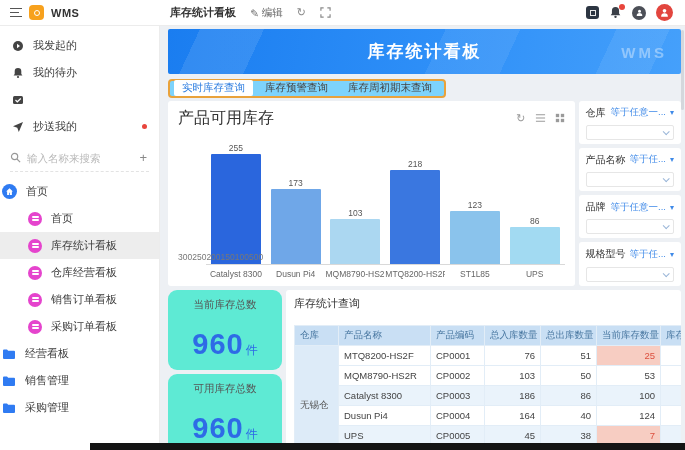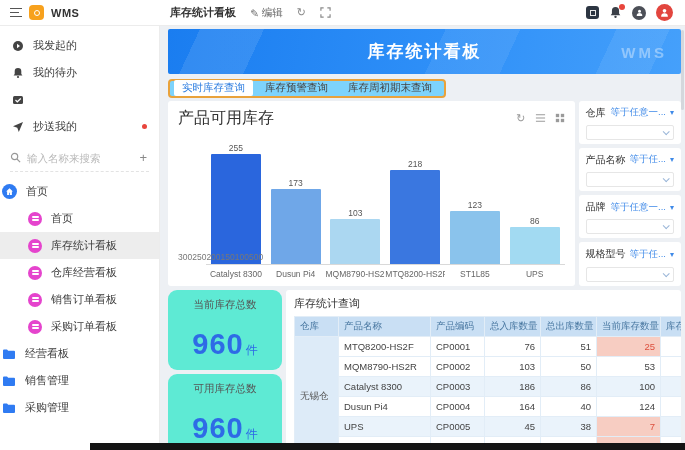--- a/index.html
+++ b/index.html
@@ -106,21 +106,21 @@
   .stats-col { width:114px; display:flex; flex-direction:column; gap:4px; }
   .stat-card { background:#5eead4; border-radius:9px; text-align:center; padding-top:8px; }
   .stat-card.s1 { height:80px; }
   .stat-card.s2 { flex:1; }
   .stat-label { font-size:10.5px; color:#555; }
   .stat-value-row { margin-top:16px; color:#2e6be6; }
   .stat-value { font-size:29px; font-weight:bold; letter-spacing:1px; }
   .stat-unit { font-size:12px; margin-left:2px; }
 
   .table-card { flex:1; padding:6px 0 0 8px; overflow:hidden; }
-  .table-title { font-size:11px; color:#333; margin-bottom:5px; }
+  .table-title { font-size:11px; color:#333; margin-bottom:14px; }
   table { border-collapse:collapse; table-layout:fixed; width:414px; font-size:9.5px; color:#444; }
   th,td { border:1px solid #e2edf7; height:20px; padding:0 5px; overflow:hidden; white-space:nowrap; }
   thead th { background:#c9dff4; color:#46759f; font-weight:normal; text-align:left; }
   th.num,td.num { text-align:right; }
   tbody tr:nth-child(2n+3) td { background:#eaf3fb; }
   td.wh { background:#ddebf8 !important; color:#555; }
   td.alert { background:#f7cdc2 !important; color:#dc4f3e; }
 
   .bottom-strip { position:absolute; left:90px; right:0; bottom:0; height:7px; background:#141414; z-index:9; }
   .scrollbar { position:absolute; right:1px; top:30px; width:3px; height:80px; background:#d4d7dc; border-radius:2px; }

